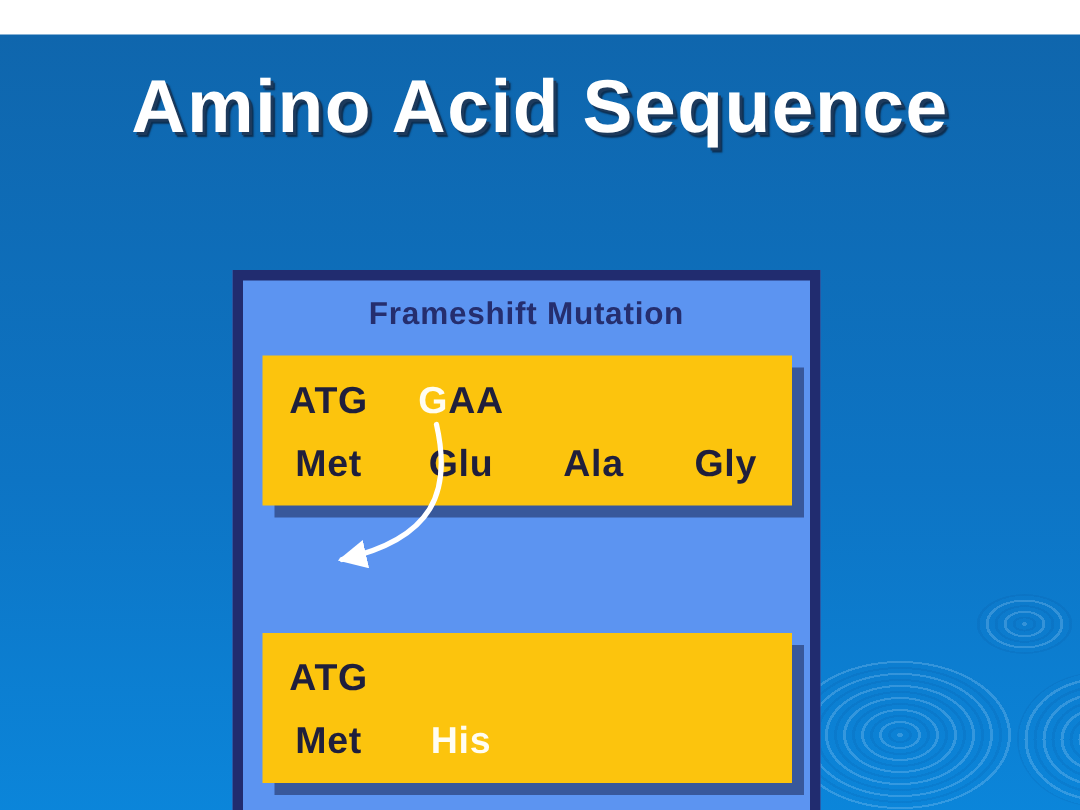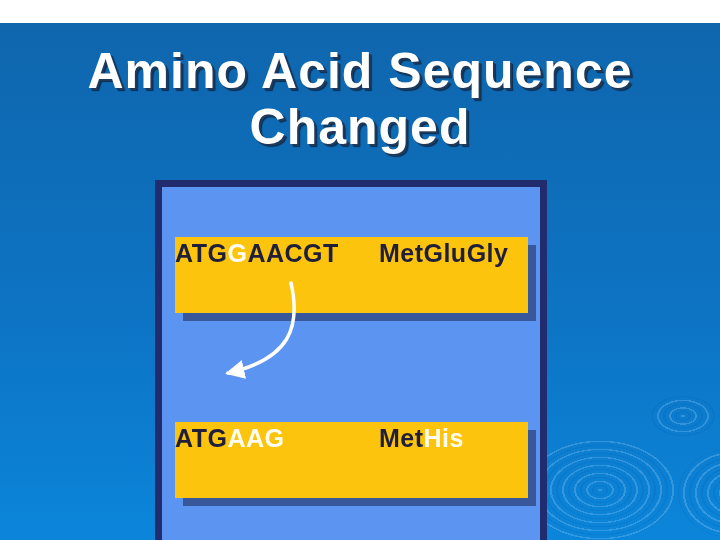--- a/index.html
+++ b/index.html
@@ -33,24 +33,24 @@
     position:absolute;left:155px;top:157px;width:392px;height:371px;
     box-sizing:border-box;border:7px solid var(--panel-border,#212c6f);
     background:var(--panel-fill,#5c94f1);
   }
   .panel-heading{
     position:absolute;left:0;top:11px;width:100%;text-align:center;
     font-size:21px;font-weight:bold;color:var(--heading-text,#252e6e);
     letter-spacing:0.5px;
   }
   .codon-box{
-    position:absolute;left:13px;width:353px;height:76px;
+    position:absolute;left:13px;width:353px;height:100px;
     background:var(--codon-box-fill,#fcc40d);
     box-shadow:8px 8px 0 rgba(27,38,84,0.55);
-    display:flex;flex-direction:row;justify-content:center;gap:13px;
+    display:flex;flex-direction:column;justify-content:center;gap:13px;
     padding-top:2px;box-sizing:border-box;
   }
   .codon-box.original{top:50px;}
   .codon-box.shifted{top:235px;}
   .seq-row{display:grid;grid-template-columns:repeat(4,1fr);}
   .seq-cell{
     text-align:center;font-size:25px;font-weight:bold;
     color:var(--dark-text,#1f1f3c);letter-spacing:0.5px;
   }
   .seq-cell .hl, .seq-cell.hl{color:var(--highlight-text,#fffdf2);}
@@ -62,43 +62,42 @@
 <div class="slide">
 
   <div class="ripple ripple-1"></div>
   <div class="ripple ripple-2"></div>
   <div class="ripple ripple-3"></div>
   <div class="ripple ripple-4"></div>
   <div class="ripple ripple-5"></div>
 
   <div class="slide-title">
     <div>Amino Acid Sequence</div>
-    <div>Changed</div>
   </div>
 
   <div class="panel">
 
+    <div class="panel-heading">Frameshift Mutation</div>
 
     <div class="codon-box original">
       <div class="seq-row">
         <div class="seq-cell">ATG</div>
         <div class="seq-cell"><span class="hl">G</span><span>AA</span></div>
-        <div class="seq-cell">CGT</div>
       </div>
       <div class="seq-row">
         <div class="seq-cell">Met</div>
         <div class="seq-cell">Glu</div>
+        <div class="seq-cell">Ala</div>
         <div class="seq-cell">Gly</div>
       </div>
     </div>
 
     <div class="codon-box shifted">
       <div class="seq-row">
         <div class="seq-cell">ATG</div>
-        <div class="seq-cell hl">AAG</div>
       </div>
       <div class="seq-row">
         <div class="seq-cell">Met</div>
         <div class="seq-cell hl">His</div>
         <div class="seq-cell"></div>
       </div>
     </div>
 
     <svg class="arrow-layer" viewBox="0 0 378 357">
       <defs>

